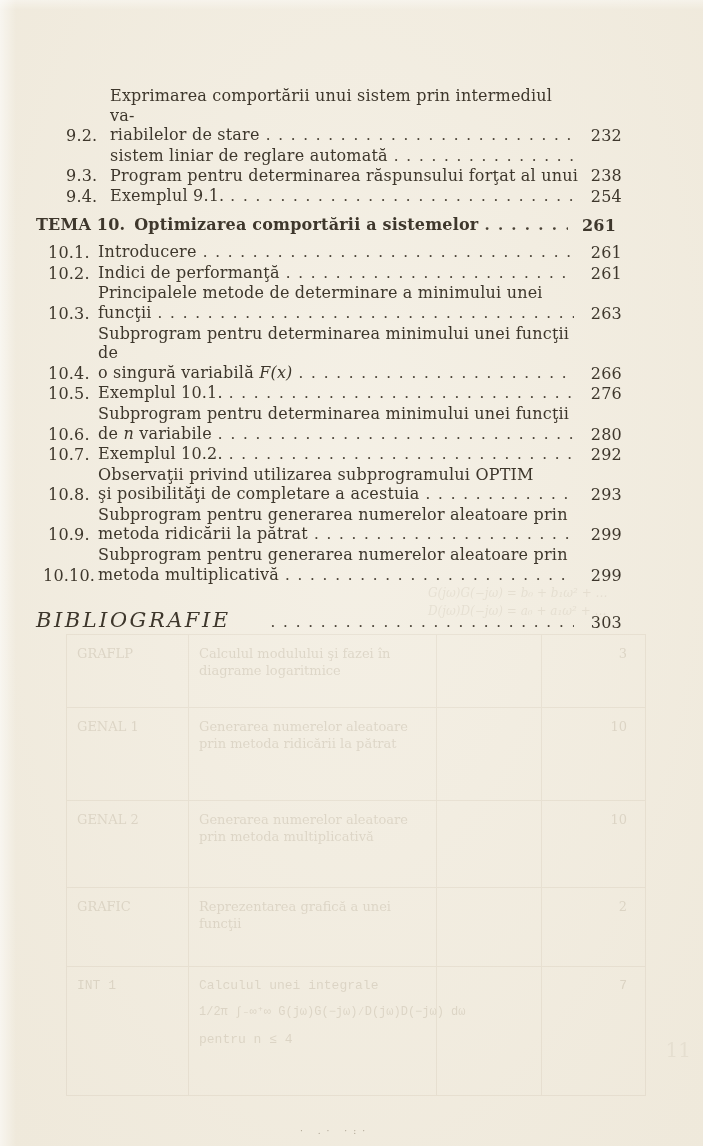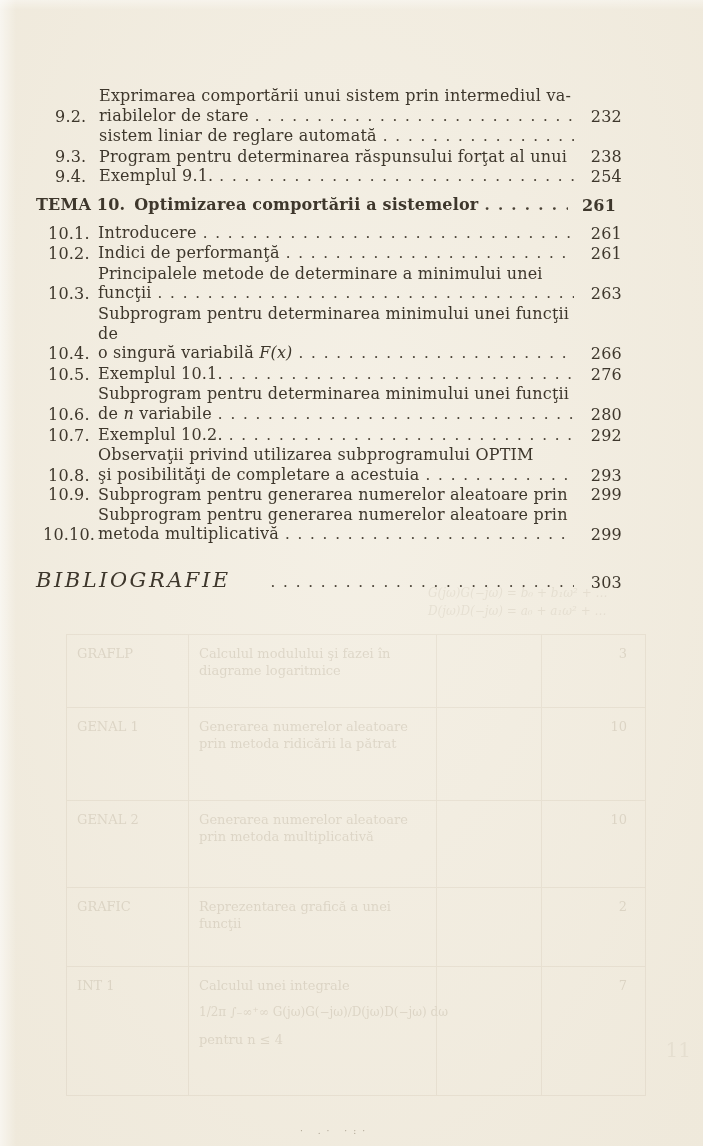--- a/index.html
+++ b/index.html
@@ -20,21 +20,21 @@
     left: 0; top: 0;
     width: 703px;
     padding: 86px 81px 0 36px;
     box-sizing: border-box;
     font-size: 16px;
     line-height: 19.6px;
     letter-spacing: 0.2px;
   }
   .entry { display: flex; align-items: flex-end; }
   .entry .num { flex: none; }
-  .e9  .num { margin-left: 19px; width: 44px; }
+  .e9  .num { margin-left: 30px; width: 44px; }
   .e10 .num { margin-left: 12px; width: 50px; }
   .e1010 .num { margin-left: 7px; width: 55px; }
   .entry .body { flex: 1 1 auto; min-width: 0; }
   .line.l1 { text-align: justify; text-align-last: justify; }
   .line.l2 { display: flex; align-items: baseline; }
   .line.l2 .txt { white-space: nowrap; }
   .dots { flex: 1 1 auto; overflow: hidden; white-space: nowrap; margin: 0 4px 0 6px; }
   .dots::after {
     content: ". . . . . . . . . . . . . . . . . . . . . . . . . . . . . . . . . . . . . . . . . . . . . . . . . . . .";
     letter-spacing: 1.5px; color: #4a4236; font-size: 15px;
@@ -52,21 +52,21 @@
   .ghost {
     position: absolute; left: 66px; top: 588px; width: 580px;
     color: #8a7a5f;
     filter: blur(0.5px);
     opacity: 0.20;
     font-size: 13px; line-height: 17px;
     font-family: "DejaVu Serif", "Liberation Serif", serif;
     margin-top: 46px;
   }
   .g-row { display: flex; border-top: 1px solid rgba(150,130,100,0.55); }
-  .g-row:last-child { border-bottom: 1px solid rgba(150,130,100,0.55); }
+  .g-row:last-child { border-bottom: 1px solid rgba(150,130,100,0.55); font-family: Liberation Mono, monospace; }
   .g-cell { border-left: 1px solid rgba(150,130,100,0.55); box-sizing: border-box; padding: 10px 8px 0 10px; }
   .g-cell:last-child { border-right: 1px solid rgba(150,130,100,0.55); }
   .gc-name { width: 122px; flex: none; }
   .gc-desc { width: 248px; flex: none; }
   .gc-mid  { width: 105px; flex: none; }
   .gc-val  { width: 105px; flex: none; text-align: right; padding-right: 18px; }
   .g-formula { font-size: 12px; margin-top: 10px; white-space: nowrap; }
   .g-note { margin-top: 10px; }
   .ghost-eq {
     position: absolute; left: 428px; top: 536px; width: 215px;
@@ -221,20 +221,24 @@
           <span class="dots"></span>
         </span>
       </span>
       <span class="pg">293</span>
     </div>
 
     <div class="entry e10">
       <span class="num">10.9.</span>
       <span class="body">
         <span class="line l1">Subprogram pentru generarea numerelor aleatoare prin</span>
+        <span class="line l2">
+          <span class="txt">metoda ridicării la pătrat</span>
+          <span class="dots"></span>
+        </span>
       </span>
       <span class="pg">299</span>
     </div>
 
     <div class="entry e10 e1010">
       <span class="num">10.10.</span>
       <span class="body">
         <span class="line l1">Subprogram pentru generarea numerelor aleatoare prin</span>
         <span class="line l2">
           <span class="txt">metoda multiplicativă</span>

